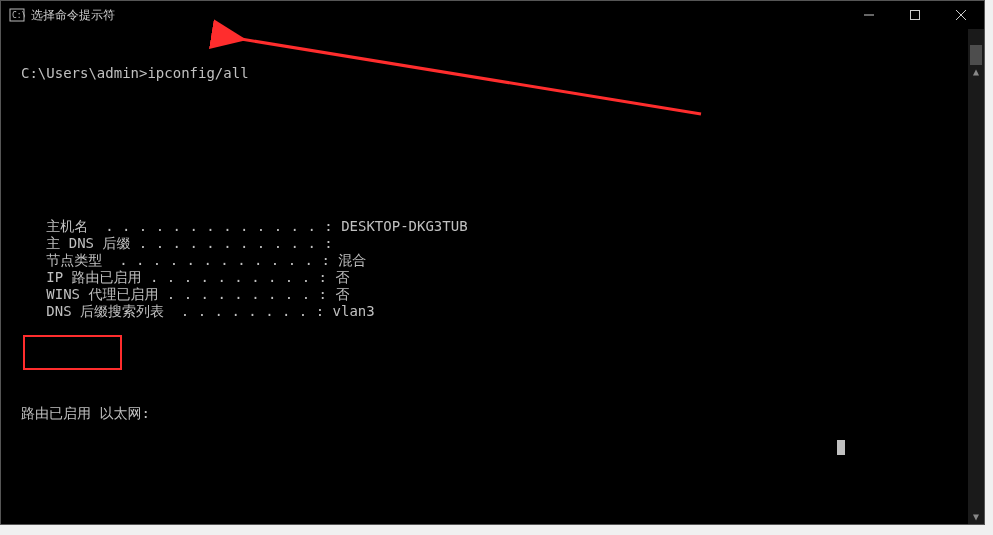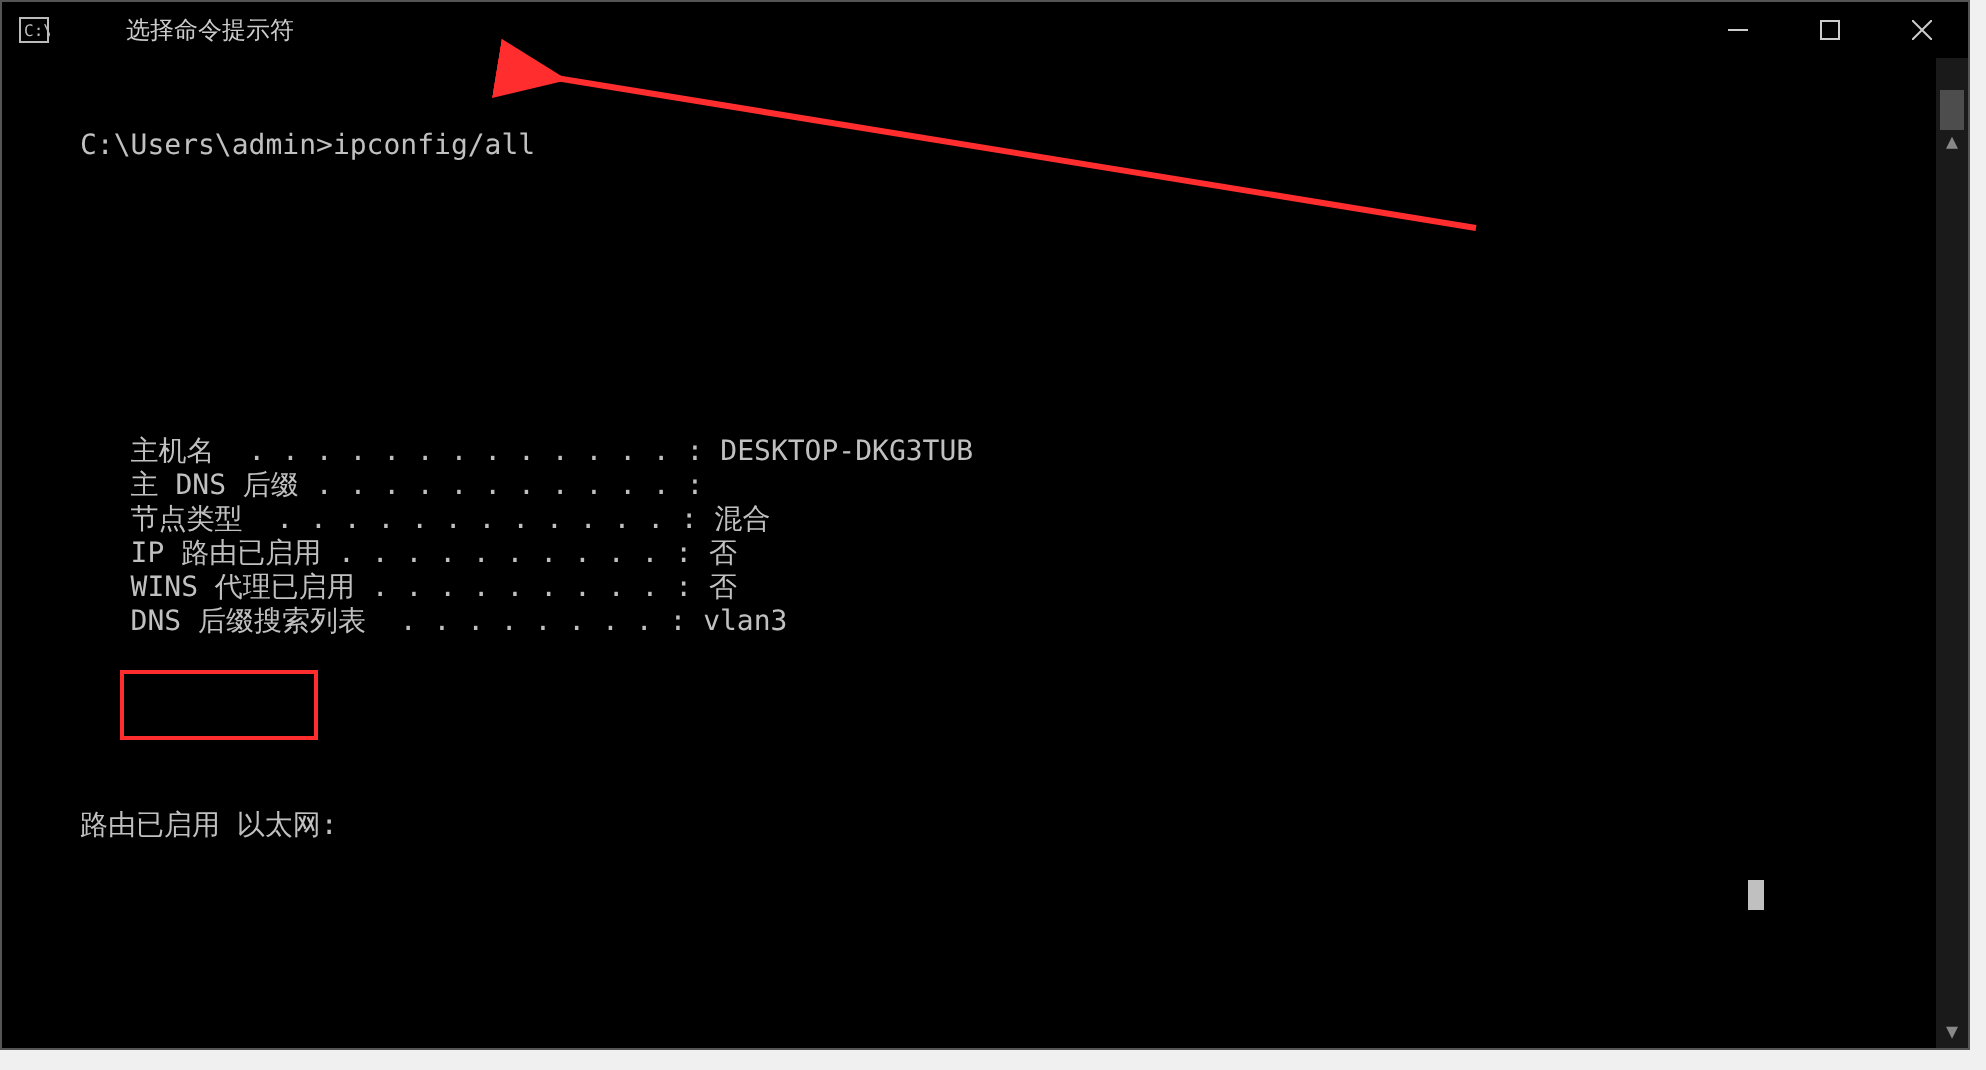--- a/index.html
+++ b/index.html
@@ -33,41 +33,40 @@
 }
 .titlebar .icon {
   width: 16px;
   height: 16px;
   margin: 0 6px 0 8px;
   display: inline-flex;
   align-items: center;
   justify-content: center;
 }
 .titlebar .icon svg { display: block; }
-.titlebar .title { flex: 0 0 auto; margin-left: 32px; }
+.titlebar .title { flex: 0 0 auto; }
 .titlebar .spacer { flex: 1; }
 .winbtn {
   width: 46px;
   height: 28px;
   display: flex;
   align-items: center;
   justify-content: center;
   color: #ccc;
   cursor: pointer;
 }
 .term {
   position: relative;
   height: calc(100% - 28px);
   font-size: 14px;
   line-height: 17px;
   color: #c0c0c0;
   white-space: pre;
-  padding: 2px 0 0 2px;
+  padding: 2px 0 0 20px;
   box-sizing: border-box;
-  margin-left: 37px;
 }
 .row {
   display: flex;
 }
 .lbl {
   display: inline-block;
 }
 .val {
   display: inline-block;
 }

